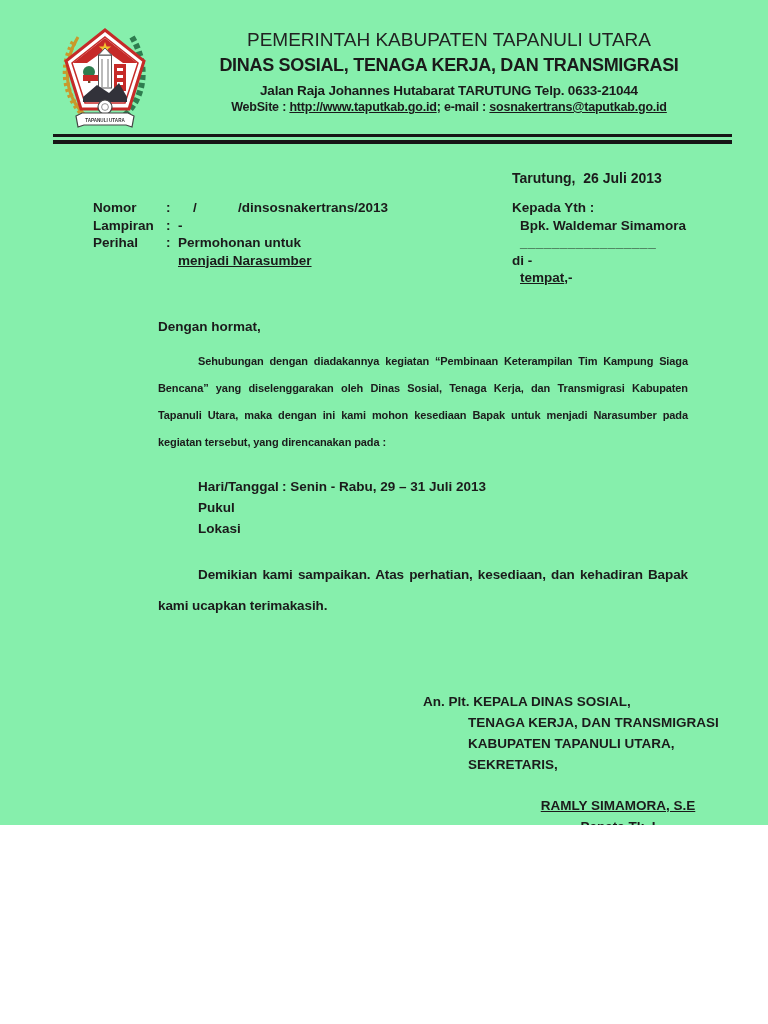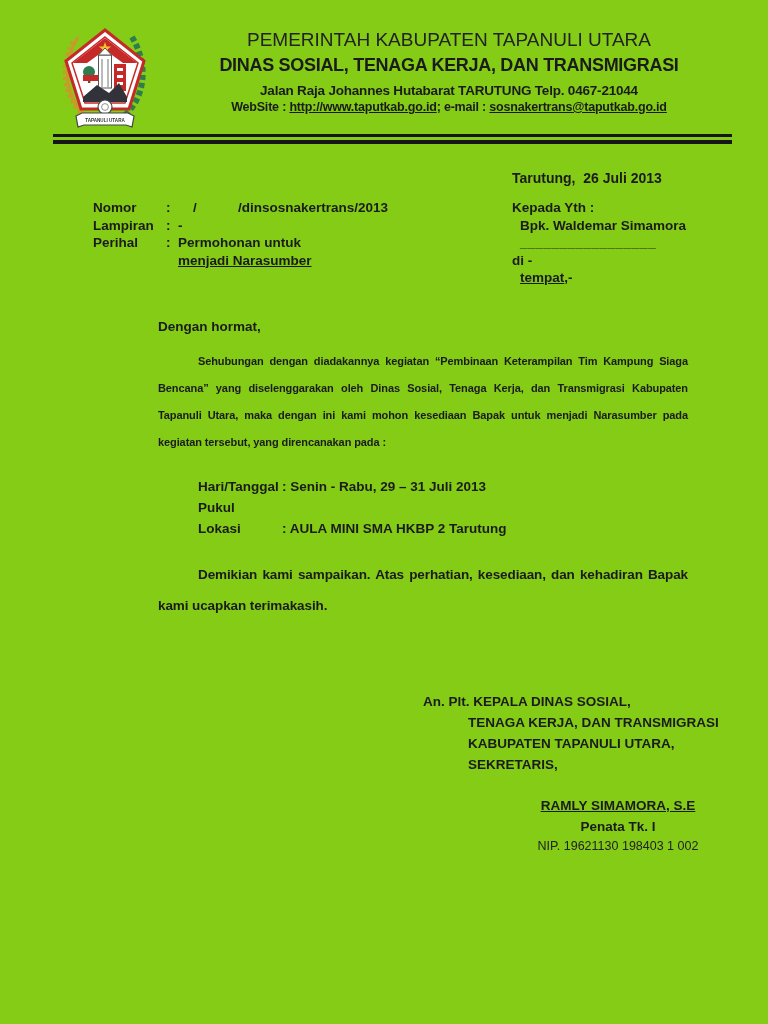--- a/index.html
+++ b/index.html
@@ -1,17 +1,17 @@
 <!DOCTYPE html>
 <html><head>
 <meta charset="utf-8">
 <style>
   html,body{margin:0;padding:0;background:#ffffff;}
   .page{
-    width:768px;height:1024px;background:#84cc16;position:relative;overflow:hidden;
+    width:768px;height:825px;background:#86efac;position:relative;overflow:hidden;
     font-family:"Liberation Sans",sans-serif;color:#1b1b1b;font-weight:700;
   }
   
   .header{display:flex;padding:17px 36px 0 52px;gap:8px;}
   .logo{width:106px;height:114px;flex:none;}
   .header-text{flex:1;text-align:center;padding-top:10px;}
   .h1{font-weight:400;font-size:19px;line-height:25px;color:#222;}
   .h2{font-weight:700;font-size:18px;line-height:27px;letter-spacing:-0.3px;}
   .h3{font-weight:700;font-size:13.5px;line-height:17px;margin-top:3px;letter-spacing:-0.2px;}
   .h4{font-weight:700;font-size:12.5px;line-height:17px;letter-spacing:-0.2px;}
@@ -89,21 +89,21 @@
       <circle cx="53" cy="90" r="7" fill="#ffffff" stroke="#444" stroke-width="1.2"></circle>
       <circle cx="53" cy="90" r="3.4" fill="none" stroke="#777" stroke-width="0.8"></circle>
 
       <path d="M24,99 L30,96 L76,96 L82,99 L80,110 L74,108 L32,108 L26,110 Z" fill="#ffffff" stroke="#444" stroke-width="1.2"></path>
       <text x="53" y="105" text-anchor="middle" font-size="4.6" fill="#333" font-family="Liberation Sans, sans-serif">TAPANULI UTARA</text>
     </svg>
 
     <div class="header-text">
       <div class="h1">PEMERINTAH KABUPATEN TAPANULI UTARA</div>
       <div class="h2">DINAS SOSIAL, TENAGA KERJA, DAN TRANSMIGRASI</div>
-      <div class="h3">Jalan Raja Johannes Hutabarat TARUTUNG Telp. 0467-21044</div>
+      <div class="h3">Jalan Raja Johannes Hutabarat TARUTUNG Telp. 0633-21044</div>
       <div class="h4"><span>WebSite : </span><a class="link">http://www.taputkab.go.id</a><span>; e-mail : </span><a class="link">sosnakertrans@taputkab.go.id</a></div>
     </div>
   </div>
 
   <div class="rule-wrap">
     <div class="rule-thin"></div>
     <div class="rule-thick"></div>
   </div>
 
   <div class="date">Tarutung,  26 Juli 2013</div>
@@ -144,21 +144,20 @@
   <div class="details">
     <div class="det-row">
       <span class="det-label">Hari/Tanggal</span>
       <span class="det-value">: Senin - Rabu, 29 – 31 Juli 2013</span>
     </div>
     <div class="det-row">
       <span class="det-label">Pukul</span>
     </div>
     <div class="det-row">
       <span class="det-label">Lokasi</span>
-      <span class="det-value">: AULA MINI SMA HKBP 2 Tarutung</span>
     </div>
   </div>
 
   <p class="closing">Demikian kami sampaikan. Atas perhatian, kesediaan, dan kehadiran Bapak kami ucapkan terimakasih.</p>
 
   <div class="signature">
     <div>An. Plt. KEPALA DINAS SOSIAL,</div>
     <div class="sig-indent">TENAGA KERJA, DAN TRANSMIGRASI</div>
     <div class="sig-indent">KABUPATEN TAPANULI UTARA,</div>
     <div class="sig-indent">SEKRETARIS,</div>

